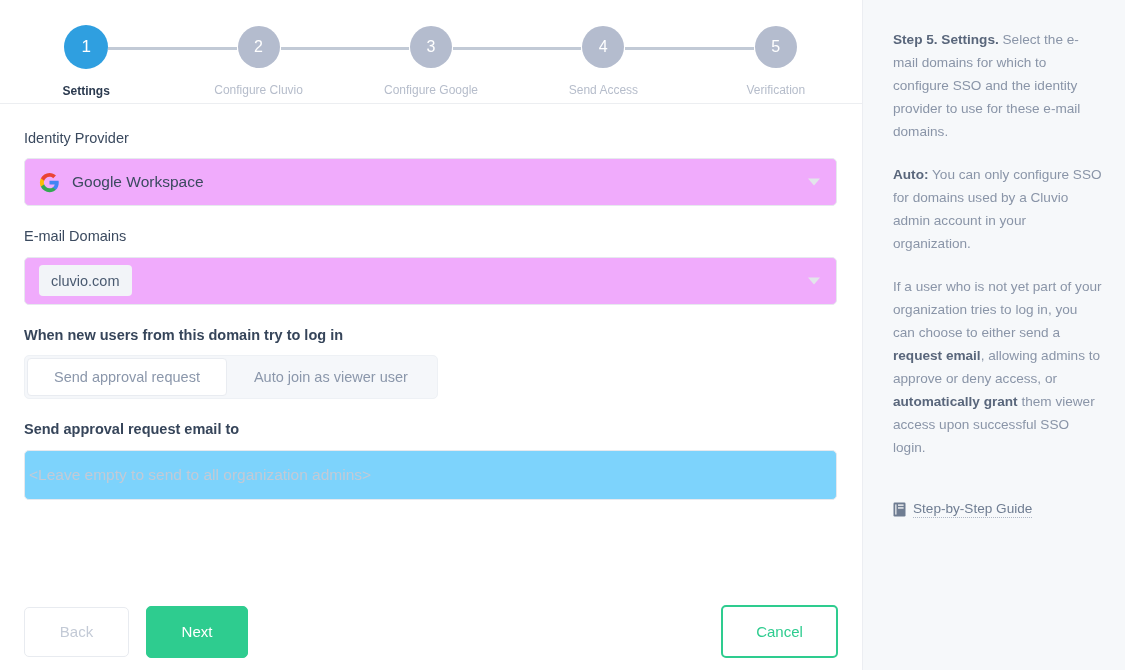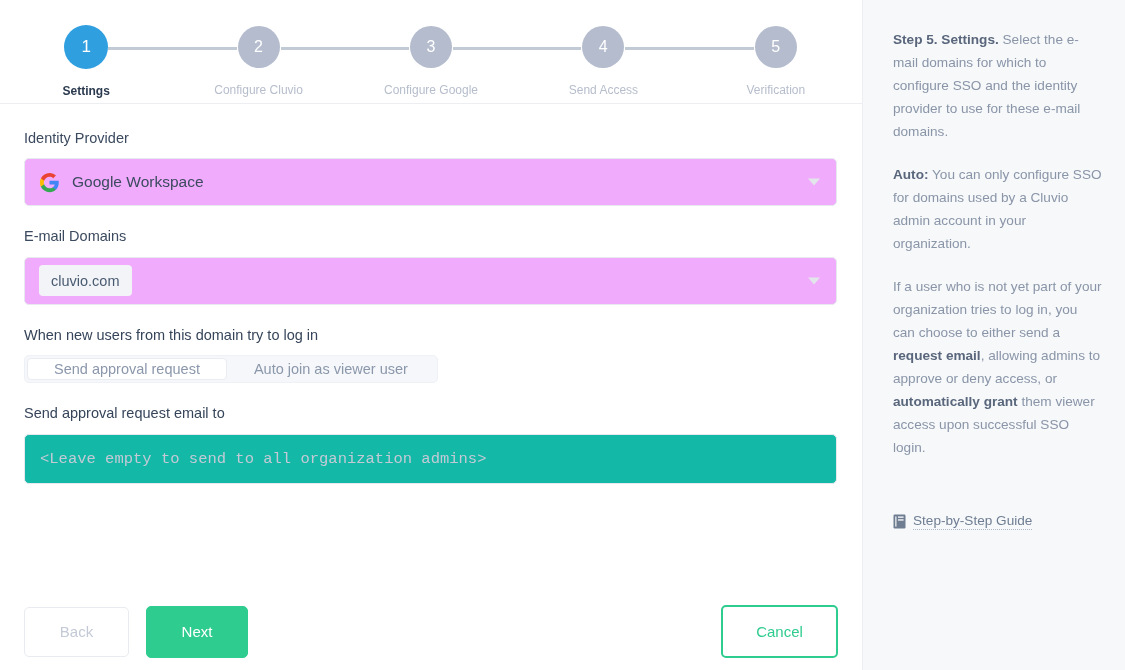--- a/index.html
+++ b/index.html
@@ -98,21 +98,21 @@
     padding: 26px 24px 0 24px;
     height: 566px;
   }
 
   .field-label {
     font-size: 14.5px;
     color: #3b4a5f;
     margin-bottom: 11px;
     line-height: 1.2;
   }
-  .field-label.strong { font-weight: normal; color: #36455a; }
+  .field-label.strong { font-weight: bold; color: #36455a; }
 
   .group { margin-bottom: 22px; }
 
   .select-box {
     position: relative;
     width: 813px;
     height: 48px;
     border: 1px solid #e6e9ee;
     border-radius: 5px;
     background: #f0abfc;
@@ -153,21 +153,21 @@
     color: #4a5a70;
     font-size: 14.5px;
   }
 
   
   .segmented {
     display: inline-flex;
     background: #f5f7fa;
     border-radius: 5px;
     padding: 2px;
-    height: 28px;
+    height: 44px;
     border: 1px solid #eef1f5;
     align-items: stretch;
   }
   .seg {
     display: flex;
     align-items: center;
     justify-content: center;
     font-size: 14.5px;
     color: #8b97ab;
     padding: 0 26px;
@@ -182,23 +182,23 @@
     border: 1px solid #e9ecf1;
     color: #8b97ab;
   }
 
   
   .text-input {
     width: 813px;
     height: 50px;
     border: 1px solid #e6e9ee;
     border-radius: 5px;
-    background: #14b8a6;
-    padding: 0 15px;
-    font-family: Liberation Mono, monospace;
+    background: #7dd3fc;
+    padding: 0 4px;
+    font-family: Liberation Sans, sans-serif;
     font-size: 15.5px;
     color: #3b4a5f;
     outline: none;
   }
   .text-input::placeholder { color: #c3cad6; }
 
   
   .footer {
     position: absolute;
     left: 24px;
@@ -250,21 +250,21 @@
     font-size: 13.6px;
     line-height: 23px;
     color: #8a95a8;
     margin-bottom: 20px;
   }
   .help-p b { color: #59667b; font-weight: bold; }
 
   .guide-link {
     display: inline-flex;
     align-items: center;
-    margin-top: 34px;
+    margin-top: 22px;
     color: #6f7d92;
     font-size: 13.6px;
     text-decoration: none;
     cursor: pointer;
   }
   .guide-link .label {
     border-bottom: 1px dotted #aeb7c5;
     padding-bottom: 1px;
   }
   .book-icon {

